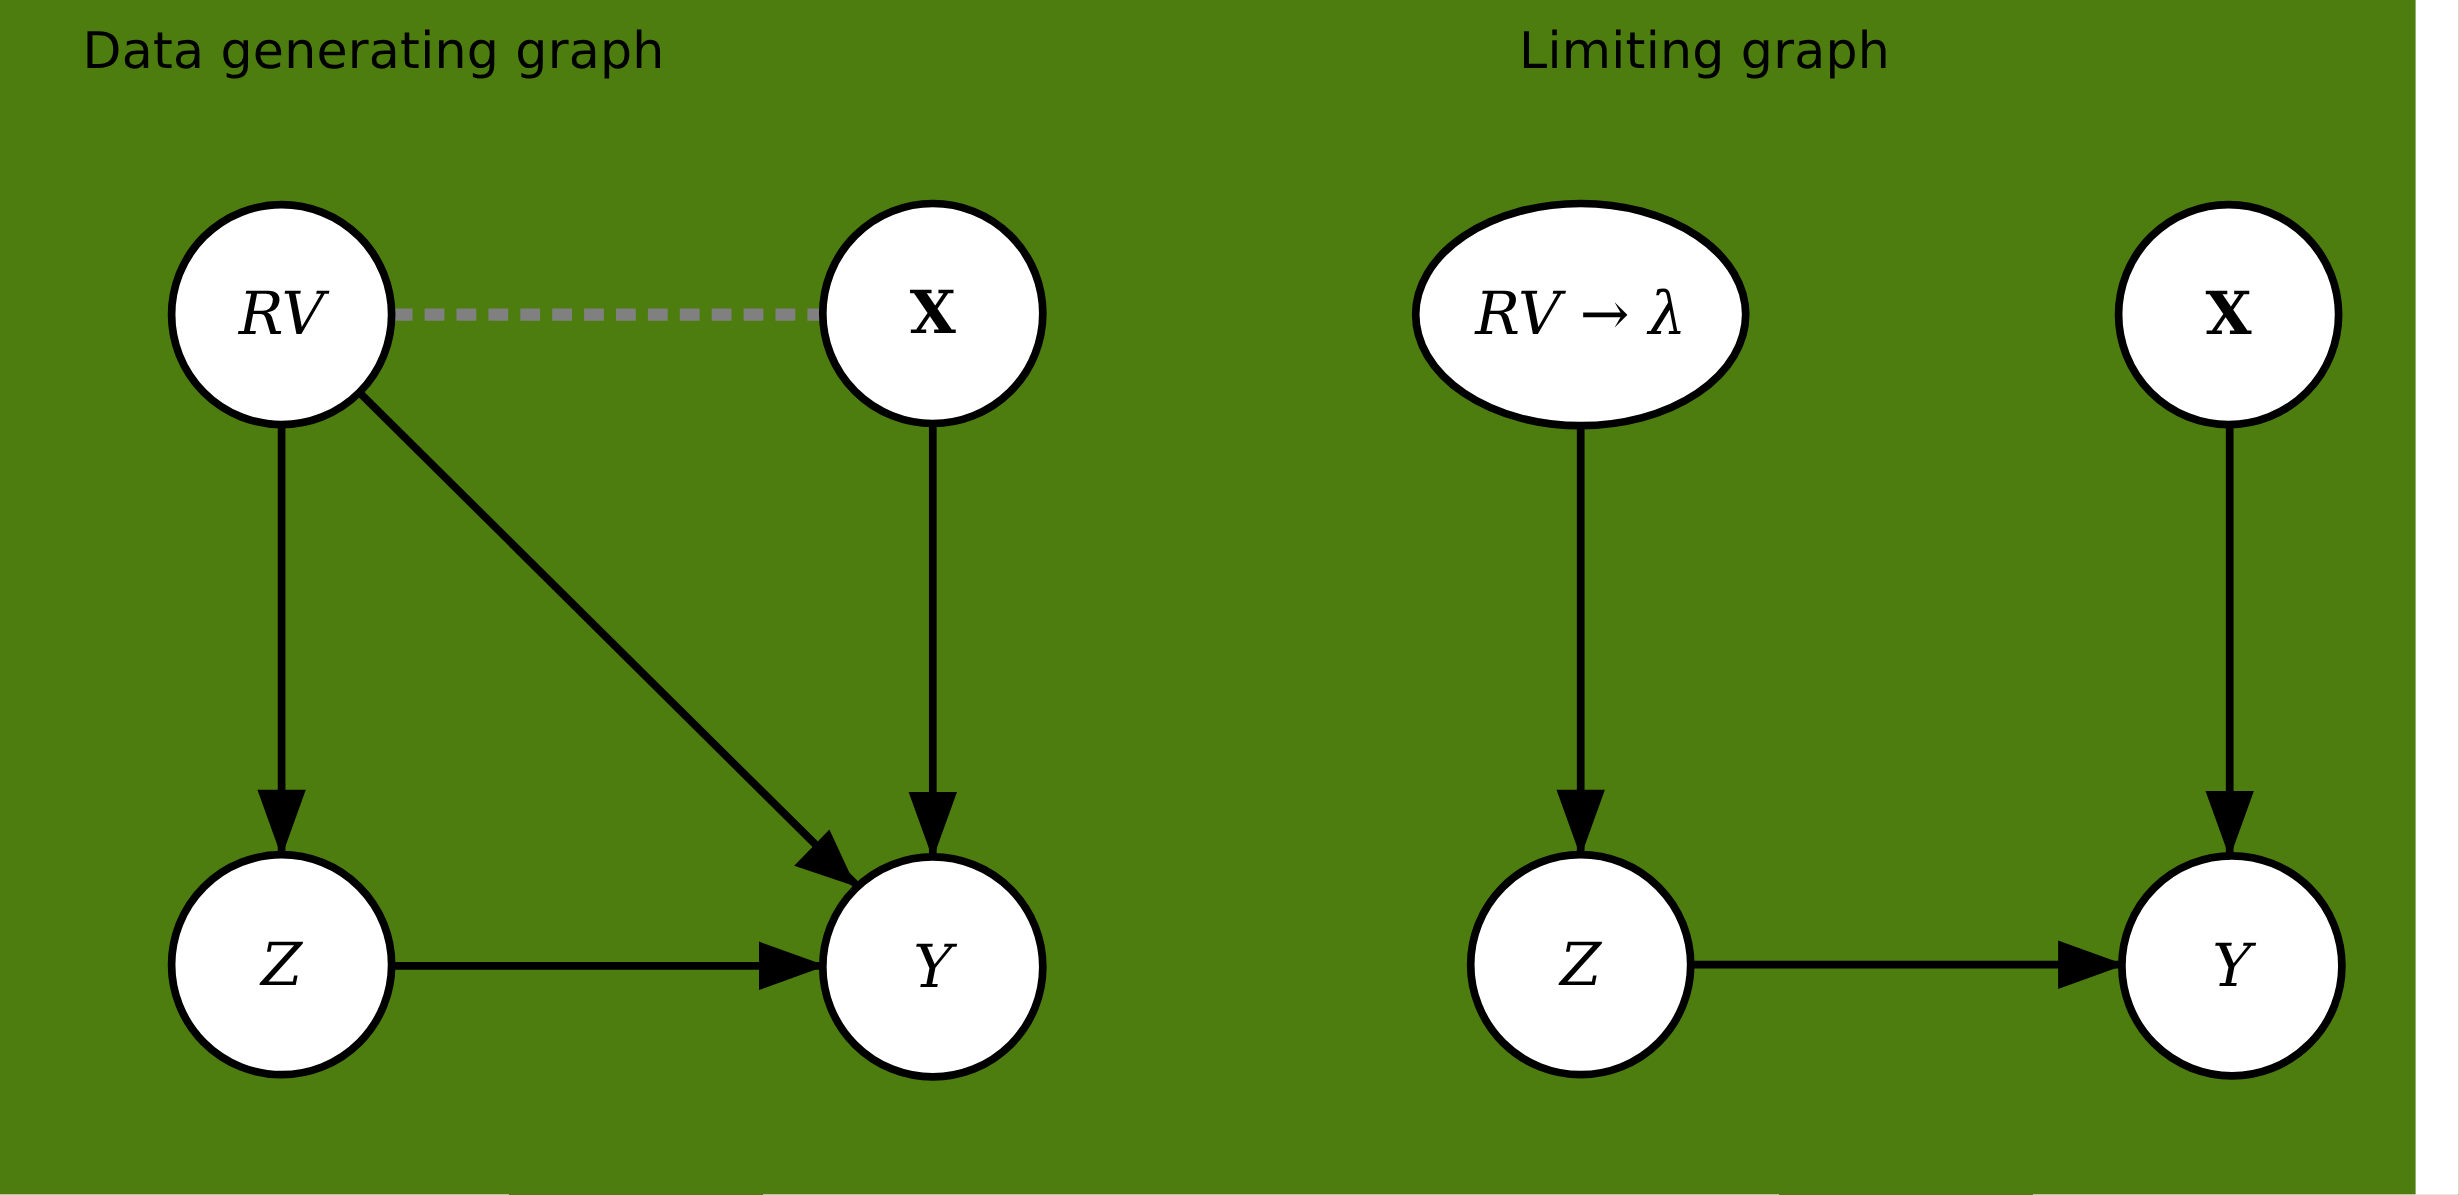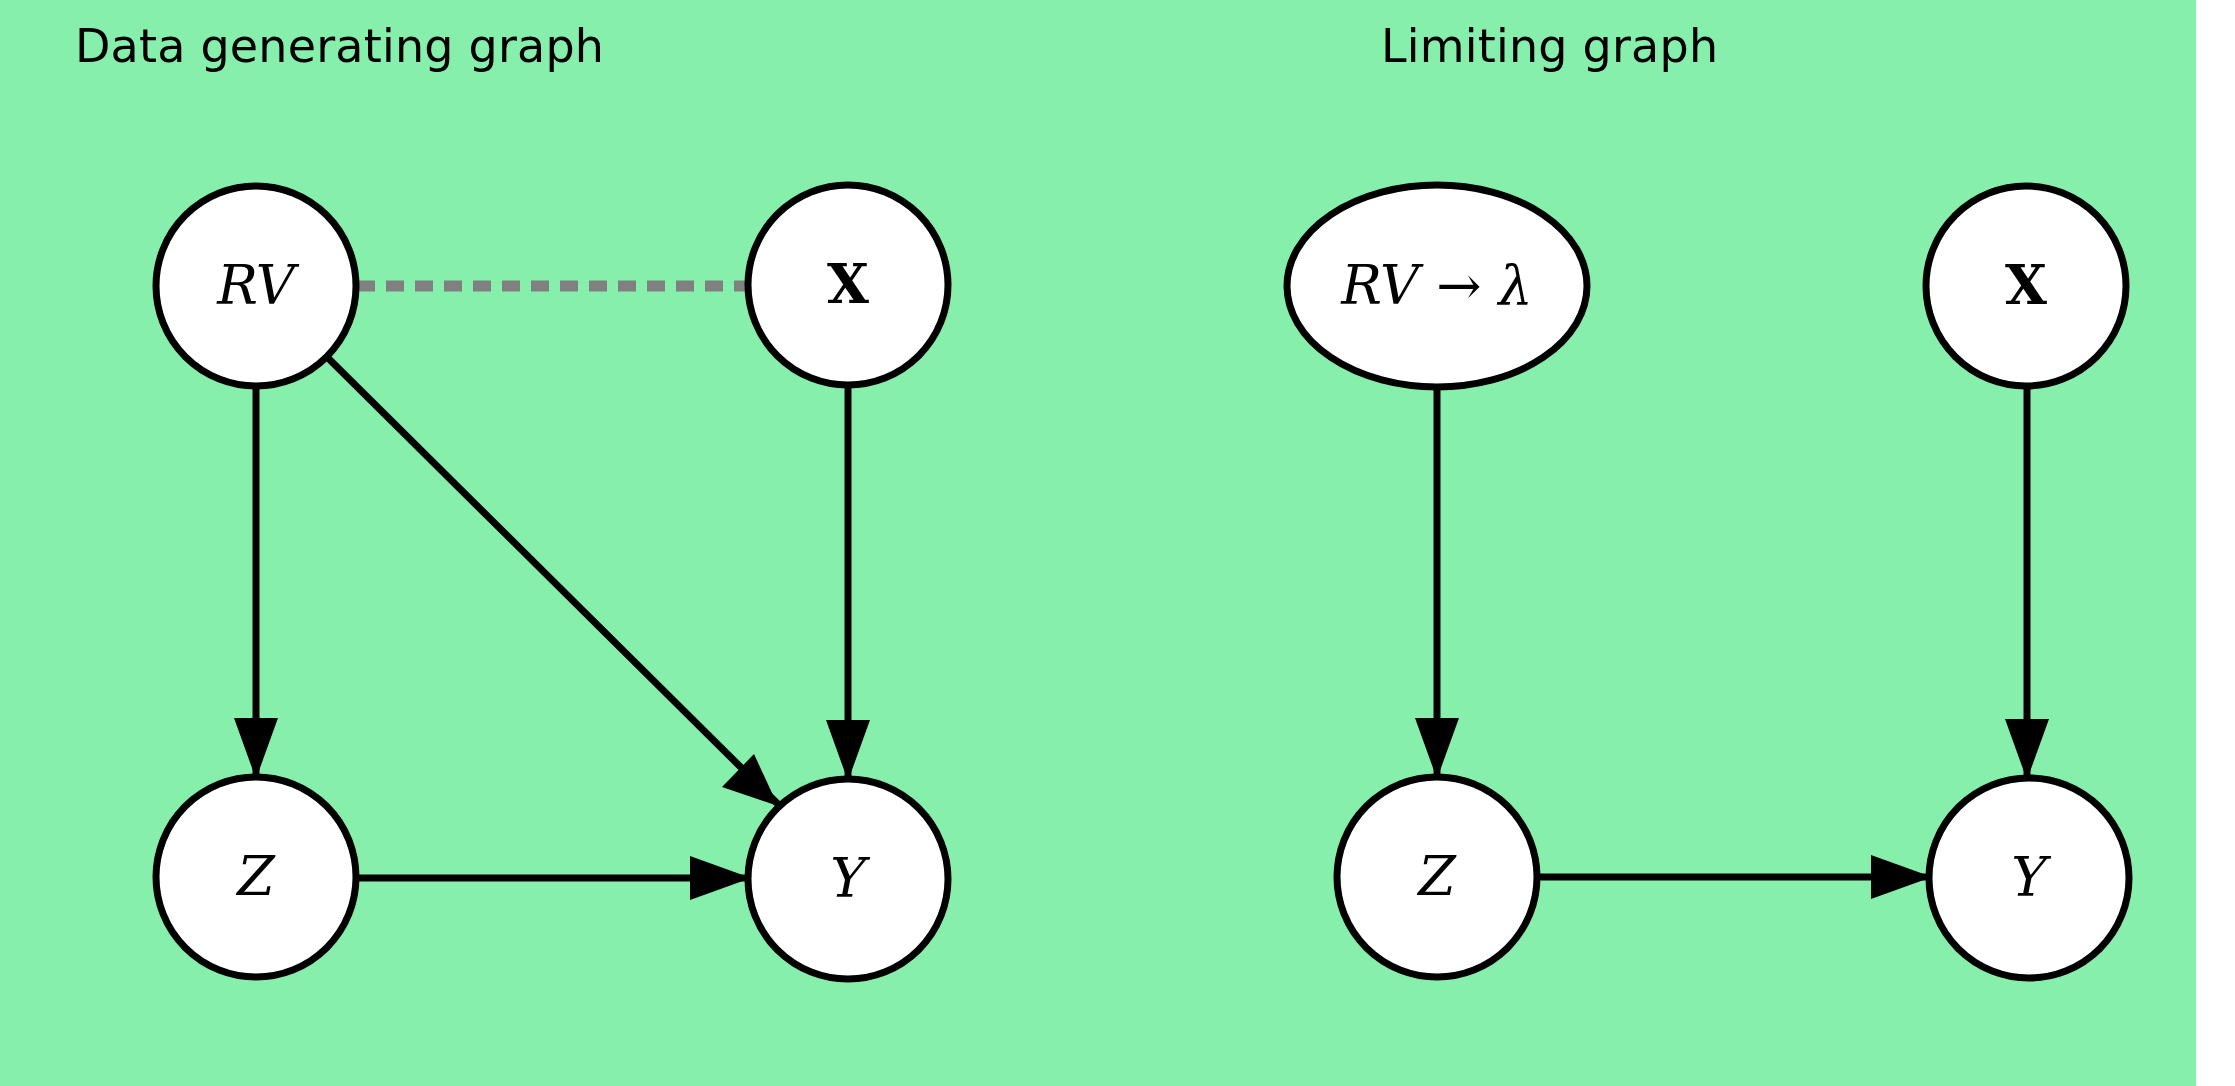--- a/index.html
+++ b/index.html
@@ -10,21 +10,21 @@
   body {
     width: 2235px;
     height: 1086px;
     overflow: hidden;
     font-family: "DejaVu Sans", sans-serif;
   }
   #figure {
     position: relative;
     width: 2196px;
     height: 1086px;
-    background: #86efac;
+    background: #4d7c0f;
   }
   svg.diagram {
     display: block;
     width: 2235px;
     height: 1086px;
   }
   .panel-title {
     font-family: "DejaVu Sans", sans-serif;
     font-size: 46px;
     fill: #000000;

